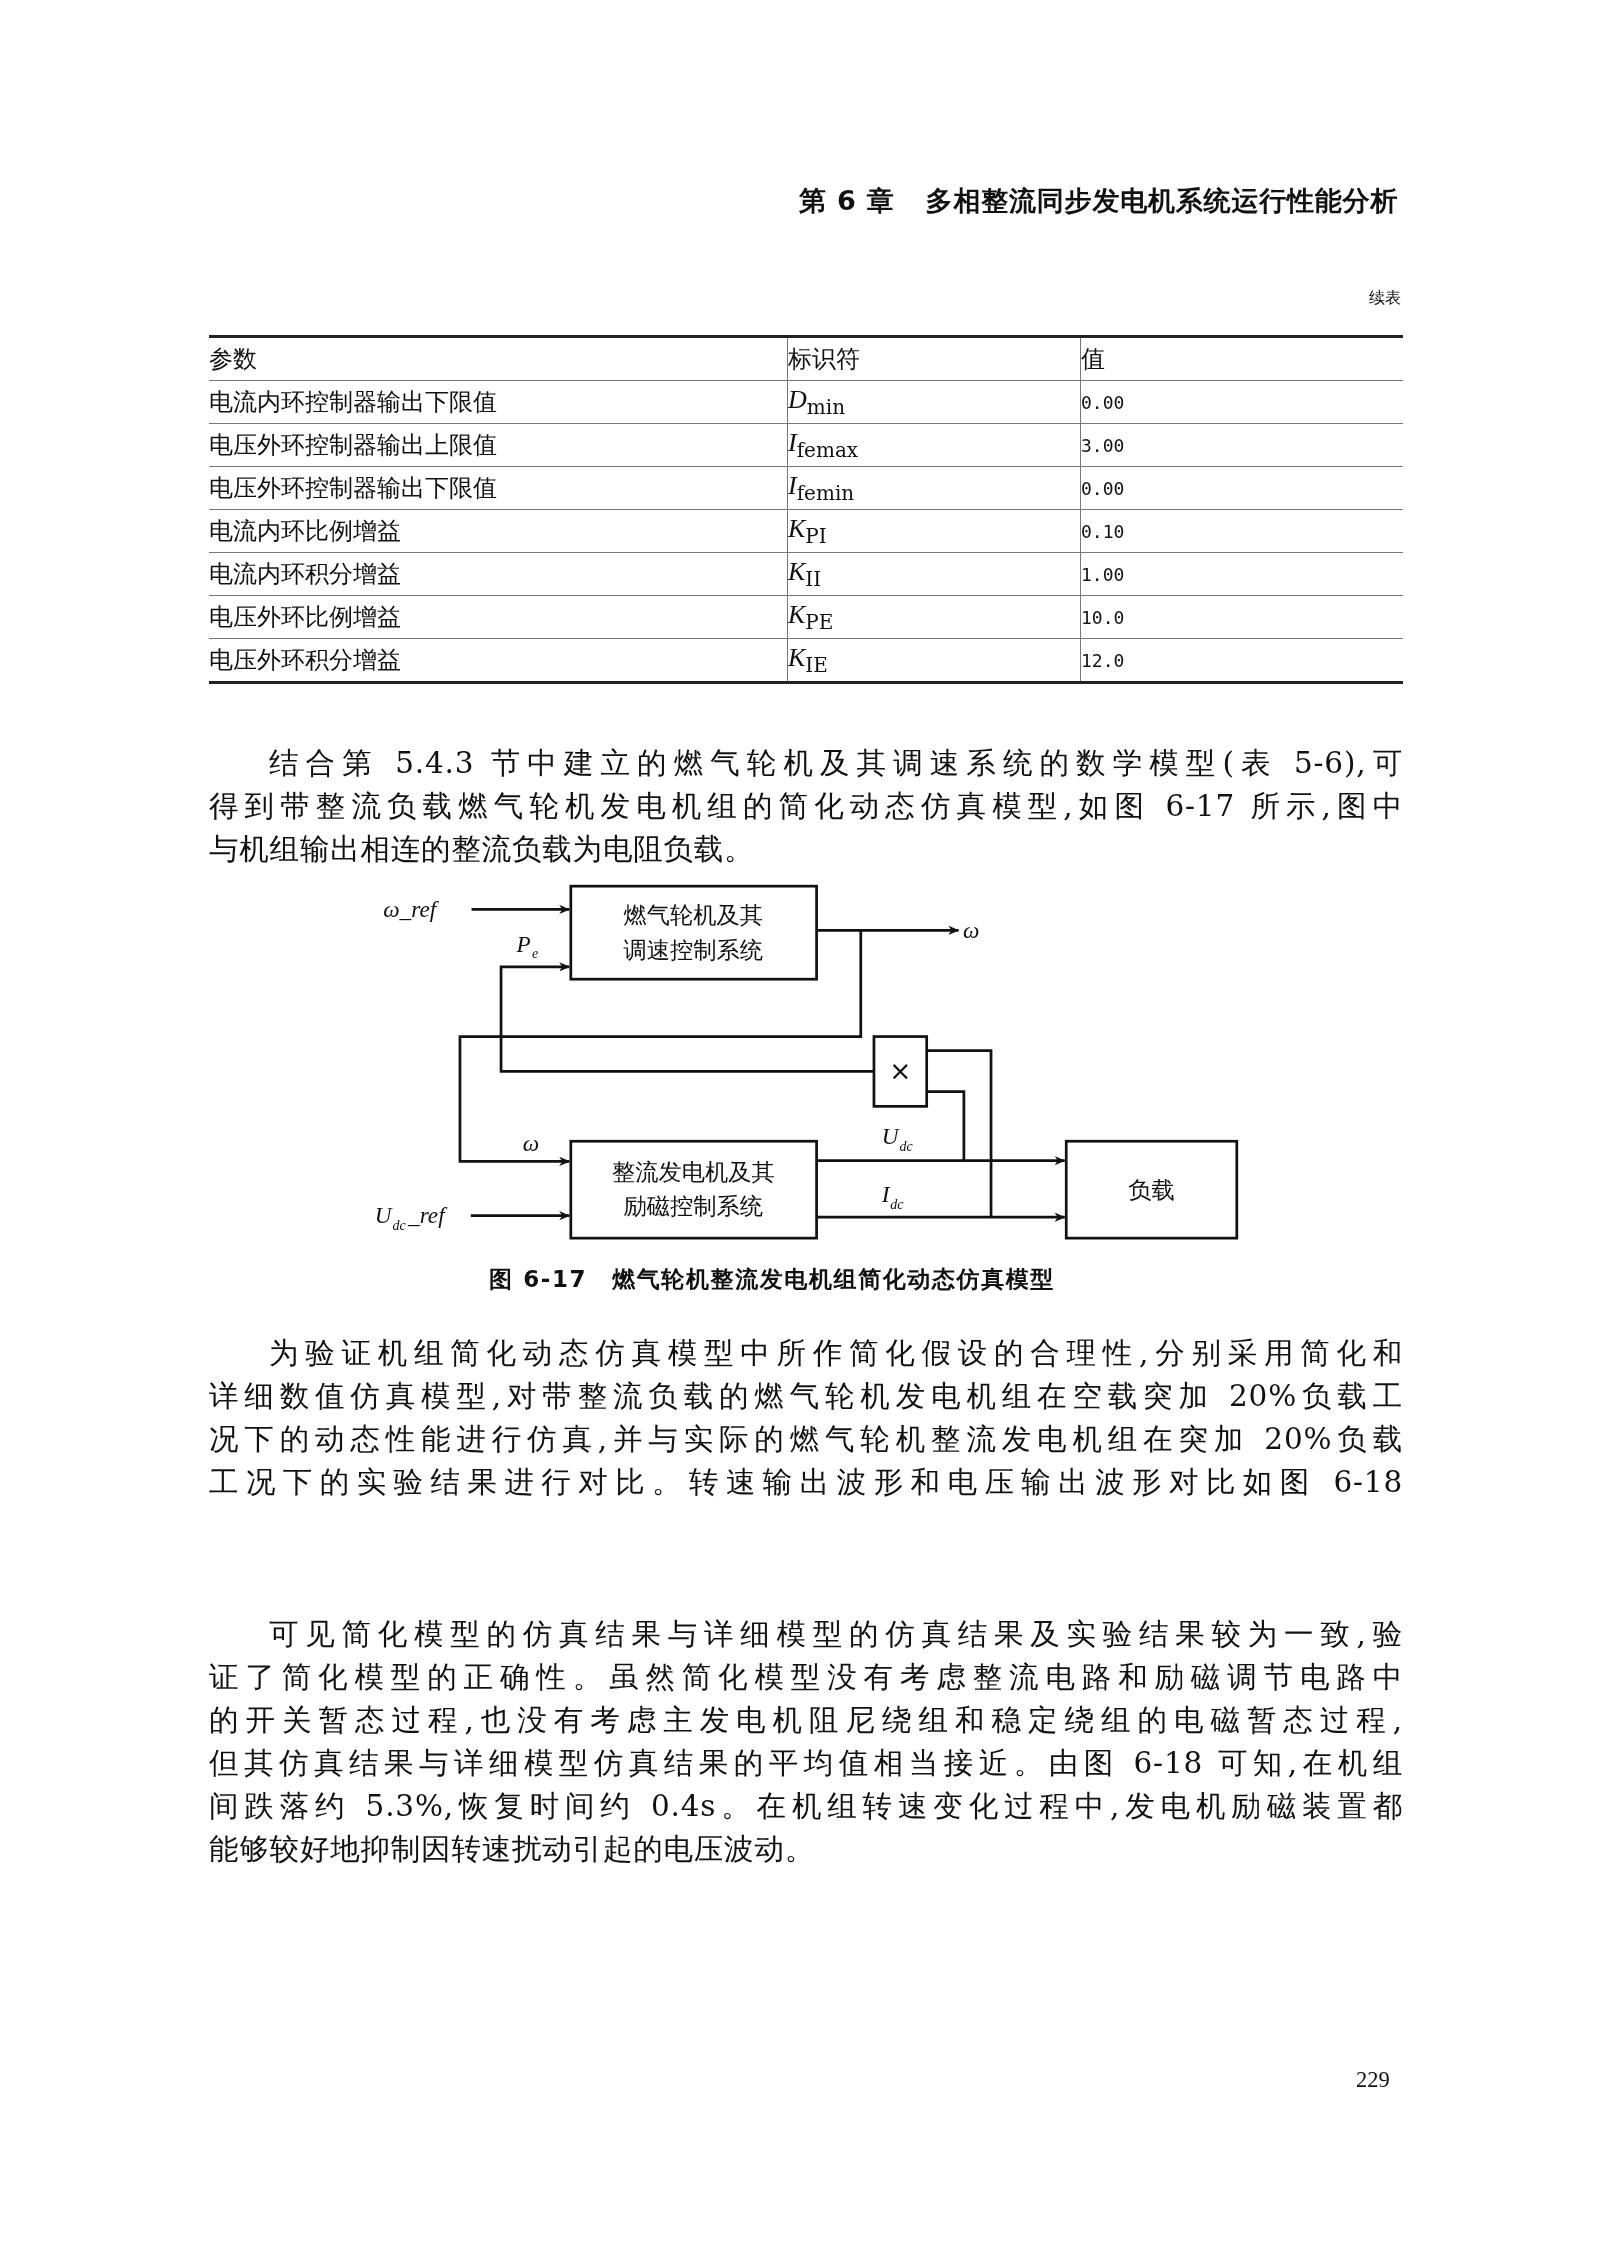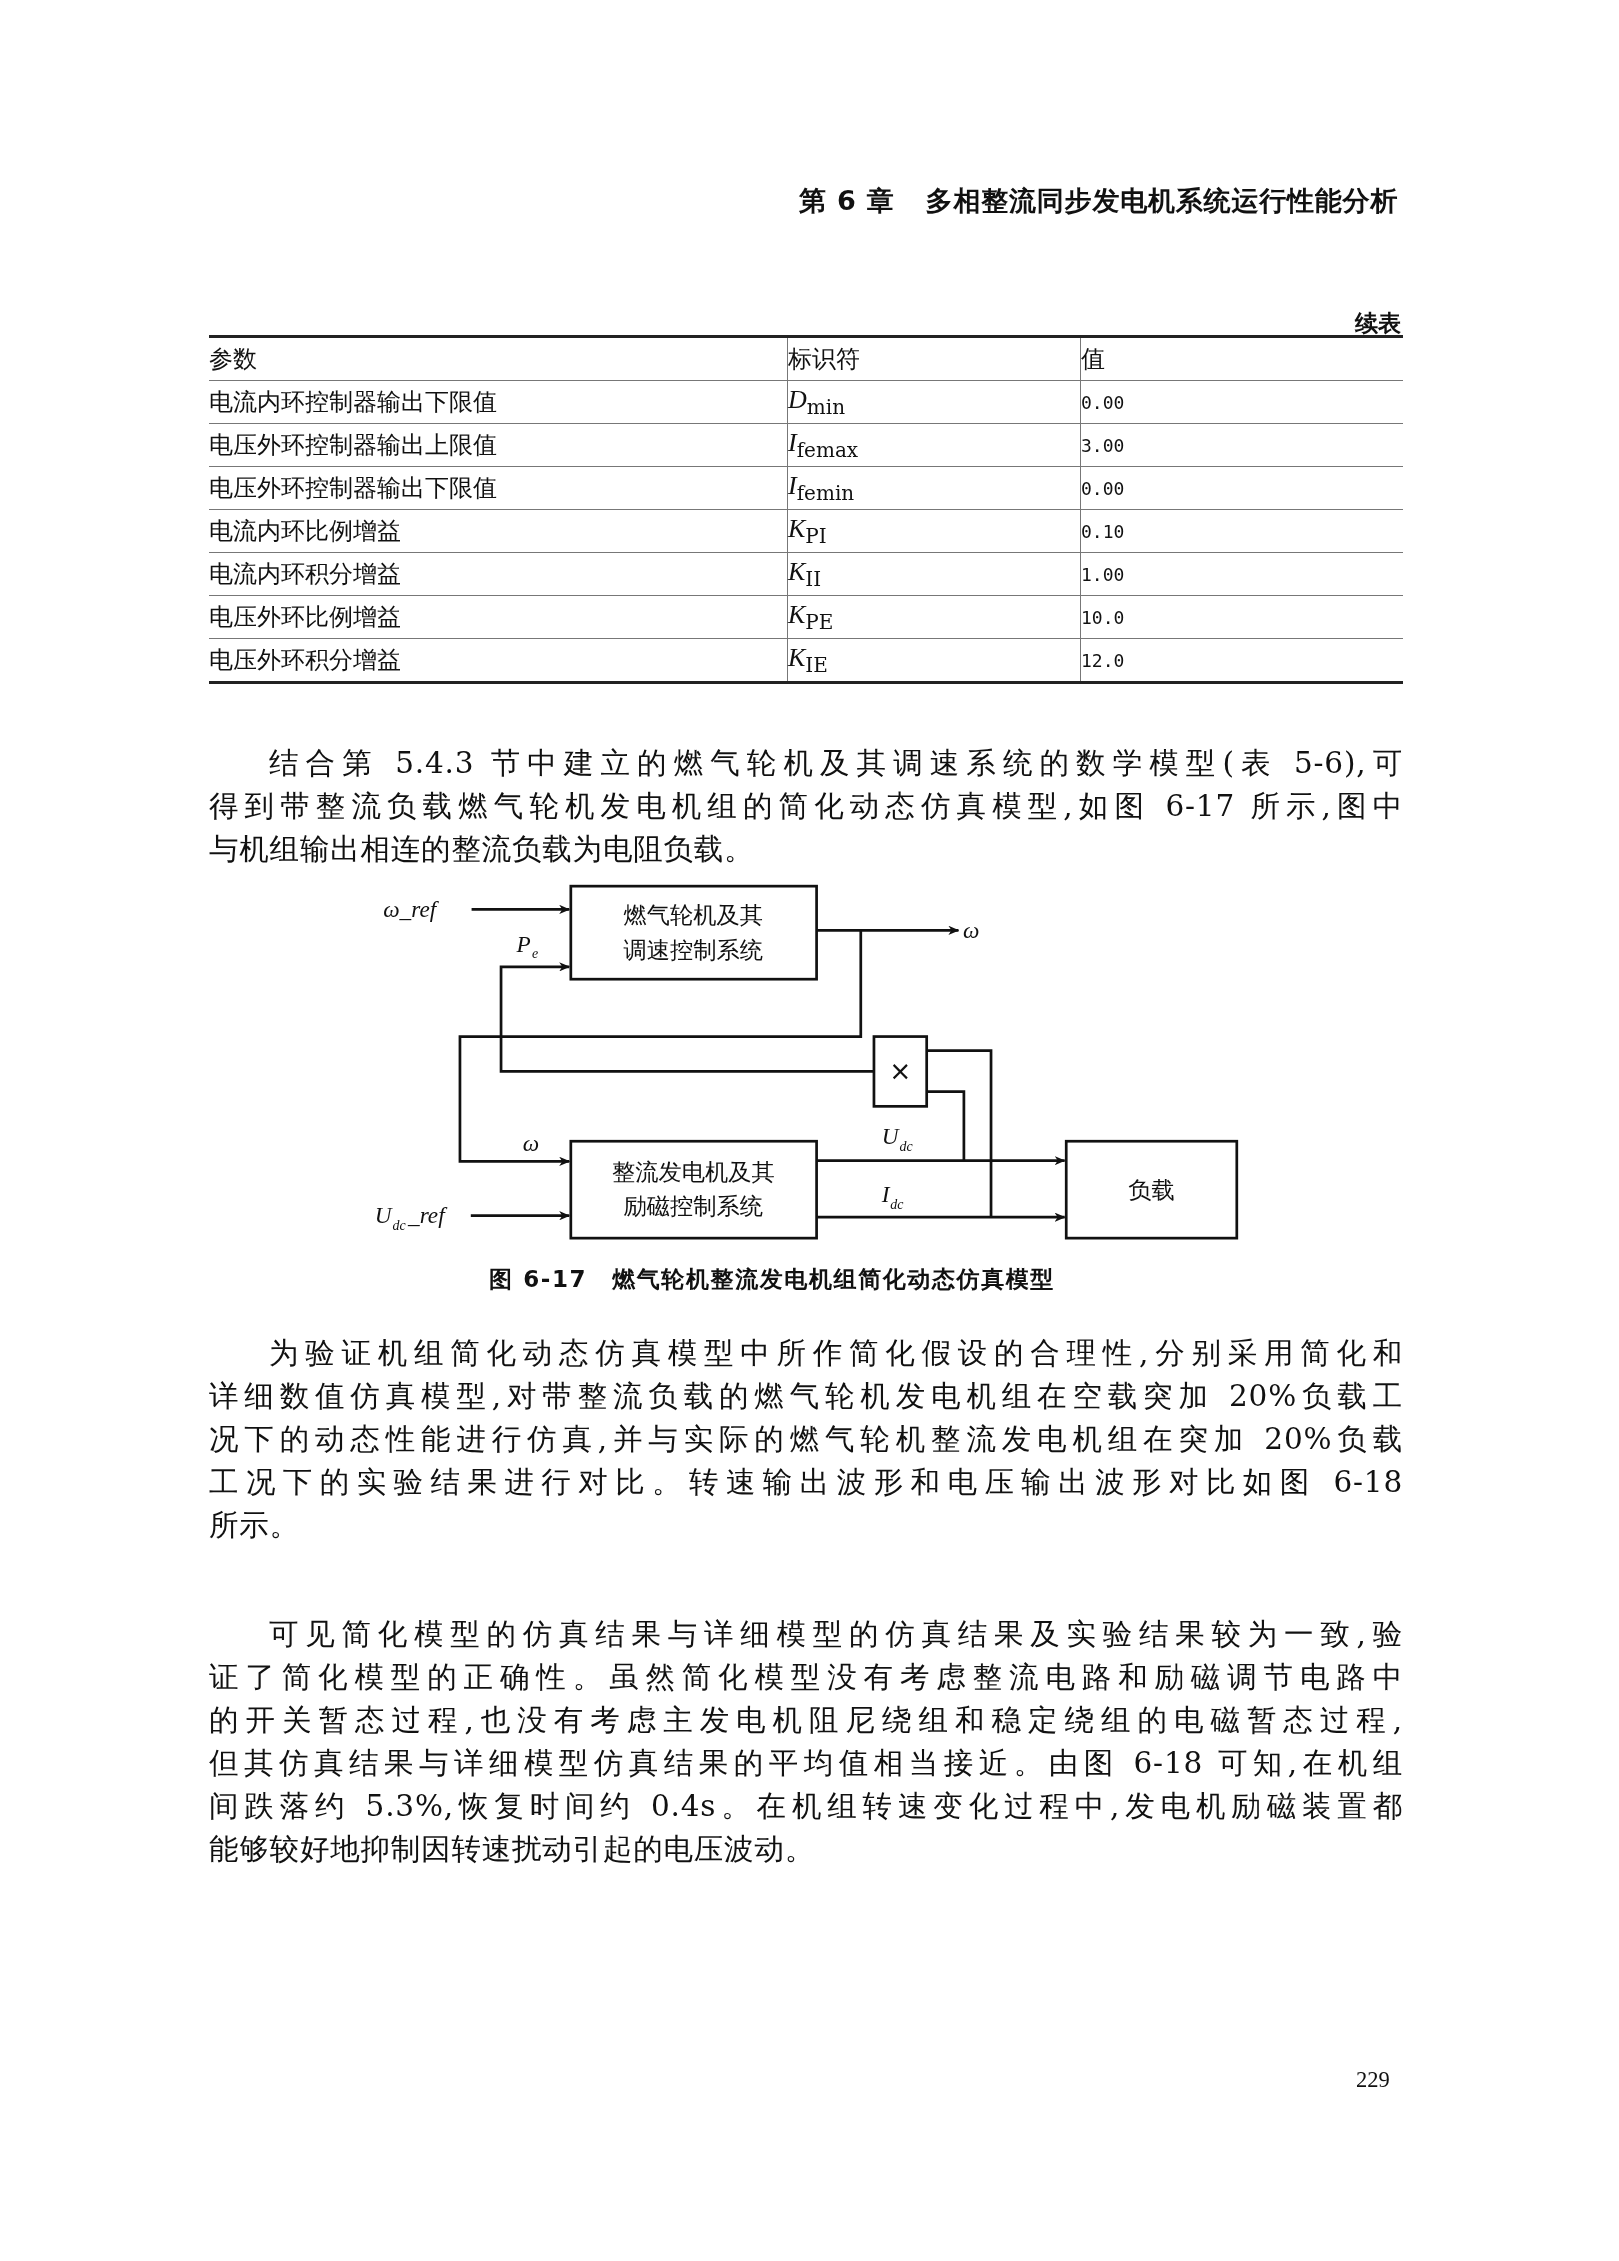--- a/index.html
+++ b/index.html
@@ -2,21 +2,21 @@
 <html style="font-size:12.4px"><head>
 <meta charset="utf-8">
 <style>
   html, body { margin: 0; padding: 0; background: #ffffff; }
   body { width: 1620px; height: 2261px; position: relative; overflow: hidden;
          font-family: "DejaVu Serif", "Liberation Serif", serif; color: #111; }
   .abs { position: absolute; }
   .running-head { left: 799px; top: 183px; font-size: 27px; font-weight: bold; letter-spacing: 0.8px;
                   font-family: "DejaVu Sans", "Liberation Sans", sans-serif; white-space: nowrap; }
   .running-head .gap { display: inline-block; width: 31px; }
-  .cont-label { right: 219px; top: 308px; font-size: 23px; font-weight: bold;
+  .cont-label { right: 219px; top: 288px; font-size: 16px; font-weight: normal;
                 font-family: "DejaVu Sans", "Liberation Sans", sans-serif; }
   table.params { position: absolute; left: 209px; top: 335px; width: 1194px; border-collapse: collapse;
                  font-size: 24px; border-top: 3.1px solid #222; border-bottom: 3.1px solid #222; }
   table.params th, table.params td { height: 42px; text-align: left; vertical-align: middle;
                  border-bottom: 1.6px solid #777; padding: 0; font-weight: normal; }
   table.params th { border-bottom: 1.6px solid #777; }
   table.params td.c1, table.params th.c1 { width: 578px; border-right: 0.8px solid #777; }
   table.params td.c2, table.params th.c2 { width: 292px; border-right: 0.8px solid #777; }
   table.params td.c3 { font-family: "DejaVu Sans Mono", "Liberation Mono", monospace; font-size: 18px; }
   .sym { font-style: italic; font-family: "Liberation Serif", serif; font-size: 26px; }
@@ -154,21 +154,20 @@
 
 <div class="abs caption">
   <span>图 6-17</span><span class="gap"></span><span>燃气轮机整流发电机组简化动态仿真模型</span>
 </div>
 
 <div class="abs para" style="top:1332px;" id="para2">
     <span class="line indent">为验证机组简化动态仿真模型中所作简化假设的合理性,分别采用简化和</span>
     <span class="line">详细数值仿真模型,对带整流负载的燃气轮机发电机组在空载突加 20%负载工</span>
     <span class="line">况下的动态性能进行仿真,并与实际的燃气轮机整流发电机组在突加 20%负载</span>
     <span class="line">工况下的实验结果进行对比。转速输出波形和电压输出波形对比如图 6-18</span>
-    <span class="line last">所示。</span>
   </div>
 
 <div class="abs para" style="top:1613px;" id="para3">
     <span class="line indent">可见简化模型的仿真结果与详细模型的仿真结果及实验结果较为一致,验</span>
     <span class="line">证了简化模型的正确性。虽然简化模型没有考虑整流电路和励磁调节电路中</span>
     <span class="line">的开关暂态过程,也没有考虑主发电机阻尼绕组和稳定绕组的电磁暂态过程,</span>
     <span class="line">但其仿真结果与详细模型仿真结果的平均值相当接近。由图 6-18 可知,在机组</span>
     <span class="line">间跌落约 5.3%,恢复时间约 0.4s。在机组转速变化过程中,发电机励磁装置都</span>
     <span class="line last">能够较好地抑制因转速扰动引起的电压波动。</span>
   </div>

